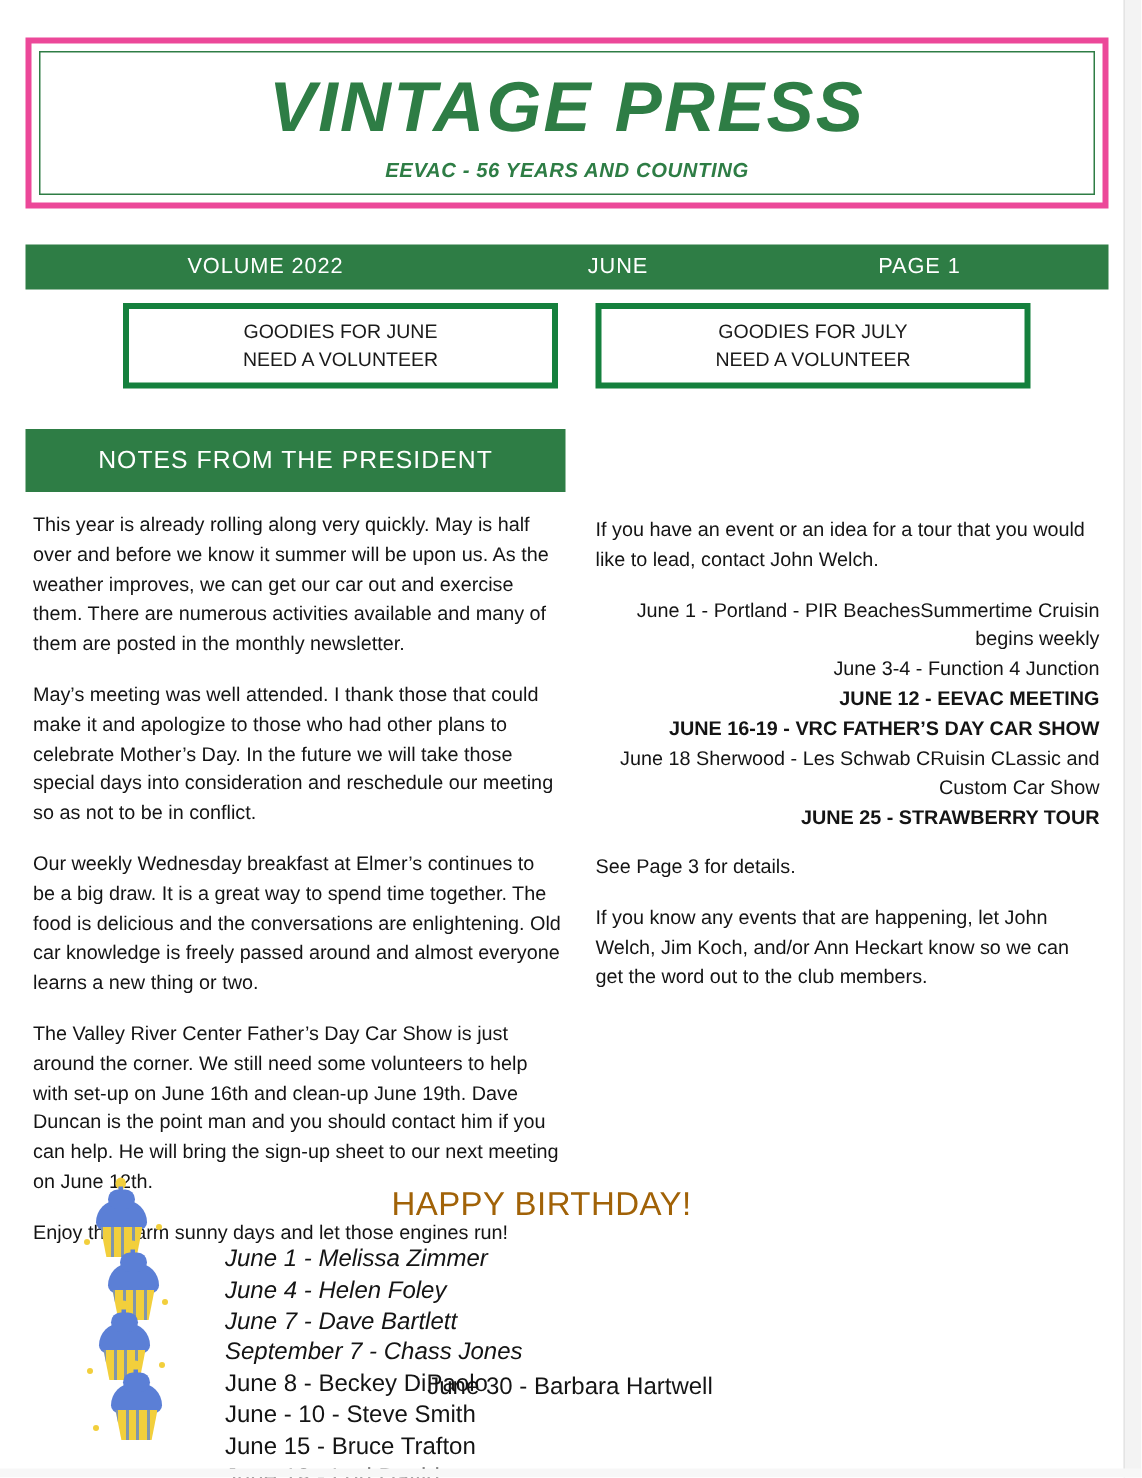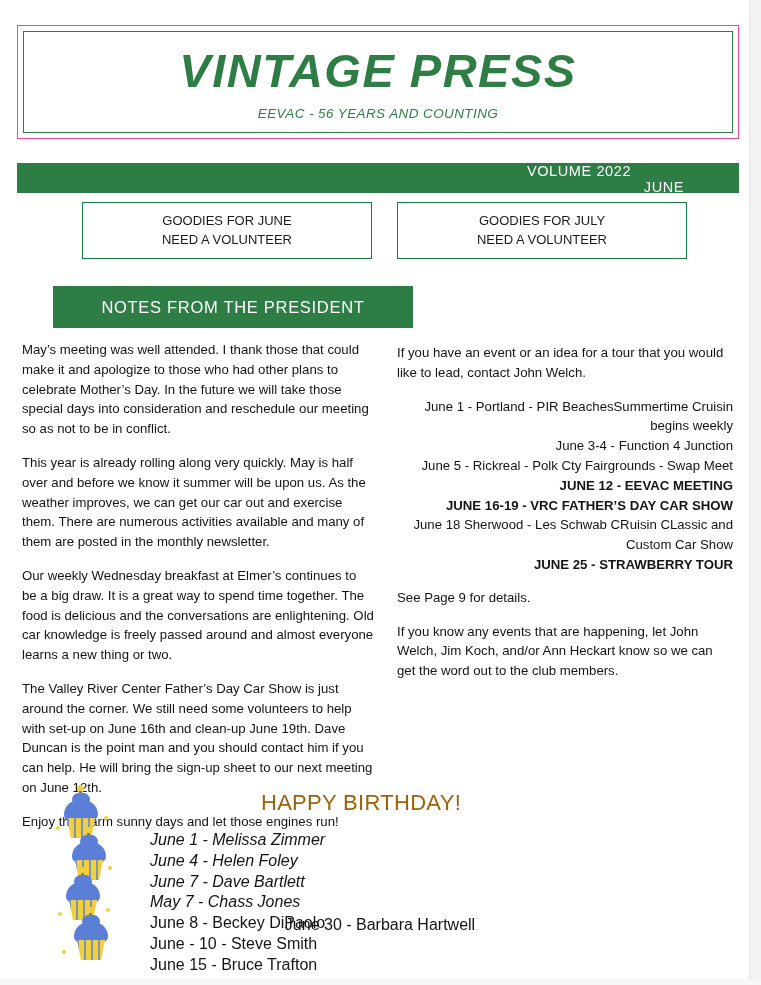--- a/index.html
+++ b/index.html
@@ -35,21 +35,21 @@
     left: 0; bottom: 0;
     width: 761px; height: 6px;
     background: #f7f7f7;
   }
 
   
   .masthead {
     position: absolute;
     left: 17px; top: 25px;
     width: 722px; height: 114px;
-    border: 1px solid #ec4899;
+    border: 4px solid #ec4899;
     background: #ffffff;
     box-sizing: border-box;
   }
   .masthead-inner {
     position: absolute;
     left: 5px; top: 5px;
     right: 5px; bottom: 5px;
     border: 1px solid #2e7d45;
     box-sizing: border-box;
     display: flex;
@@ -61,54 +61,53 @@
     font-size: 47px;
     font-weight: bold;
     font-style: italic;
     letter-spacing: 1.5px;
     color: #2e7d45;
     line-height: 1;
     margin-top: 4px;
   }
   .paper-sub {
     font-size: 13.5px;
-    font-weight: normal;
+    font-weight: bold;
     font-style: italic;
     color: #2e7d45;
     letter-spacing: 0.4px;
     margin-top: 12px;
   }
 
   
   .volbar {
     position: absolute;
     left: 17px; top: 163px;
     width: 722px; height: 30px;
     background: #2e7d45;
     color: #ffffff;
     display: flex;
-    align-items: flex-end;
-    box-sizing: border-box;
-    flex-direction: column;
+    align-items: center;
+    box-sizing: border-box;
   }
   .volbar .cell {
     font-size: 14.5px;
     text-align: center;
     letter-spacing: 0.6px;
   }
   .volbar .c1 { width: 320px; }
   .volbar .c2 { width: 150px; }
   .volbar .c3 { width: 252px; }
 
   
   .goodies {
     position: absolute;
     top: 202px;
     height: 57px;
-    border: 1px solid #15803d;
+    border: 4px solid #15803d;
     box-sizing: border-box;
     display: flex;
     flex-direction: column;
     align-items: center;
     justify-content: center;
     font-size: 13px;
     line-height: 1.45;
     color: #1a1a1a;
   }
   .goodies.left { left: 82px; width: 290px; }
@@ -119,21 +118,20 @@
     position: absolute;
     height: 42px;
     background: #2e7d45;
     color: #ffffff;
     display: flex;
     align-items: center;
     justify-content: center;
     font-size: 16.5px;
     letter-spacing: 0.7px;
     box-sizing: border-box;
-    margin-left: 36px;
   }
   .sechdr.left { left: 17px; top: 286px; width: 360px; }
   .sechdr.right { left: 392px; top: 280px; width: 347px; }
 
   
   .col {
     position: absolute;
     font-size: 13.2px;
     line-height: 1.5;
     color: #141414;
@@ -263,39 +261,38 @@
     <div>NEED A VOLUNTEER</div>
   </div>
   <div class="goodies right">
     <div>GOODIES FOR JULY</div>
     <div>NEED A VOLUNTEER</div>
   </div>
 
   <div class="sechdr left">NOTES FROM THE PRESIDENT</div>
 
   <div class="col left">
+    <p>This year is already rolling along very quickly.  May is half over and before we know it summer will be upon us.  As the weather improves, we can get our car out and exercise them.  There are numerous activities available and many of them are posted in the monthly newsletter.</p>
     <p>May’s meeting was well attended.  I thank those that could make it and apologize to those who had other plans to celebrate Mother’s Day.  In the future we will take those special days into consideration and reschedule our meeting so as not to be in conflict.</p>
-    <p>This year is already rolling along very quickly.  May is half over and before we know it summer will be upon us.  As the weather improves, we can get our car out and exercise them.  There are numerous activities available and many of them are posted in the monthly newsletter.</p>
     <p>Our weekly Wednesday breakfast at Elmer’s continues to be a big draw.  It is a great way to spend time together.  The food is delicious and the conversations are enlightening.  Old car knowledge is freely passed around and almost everyone learns a new thing or two.</p>
     <p>The Valley River Center Father’s Day Car Show is just around the corner.  We still need some volunteers to help with set-up on June 16th and clean-up June 19th.  Dave Duncan is the point man and you should contact him if you can help.  He will bring the sign-up sheet to our next meeting on June 12th.</p>
     <p class="tight">Enjoy the warm sunny days and let those engines run!</p>
   </div>
 
   <div class="col right">
     <p>If you have an event or an idea for a tour that you would like to lead, contact John Welch.</p>
     <div class="events-list" id="events-list">
         <div class="ev">June 1 - Portland - PIR BeachesSummertime Cruisin begins weekly</div>
         <div class="ev">June 3-4 - Function 4 Junction</div>
-        <div class="ev">June 5 - Rickreal - Polk Cty Fairgrounds - Swap Meet</div>
         <div class="ev bold">JUNE 12 - EEVAC MEETING</div>
         <div class="ev bold">JUNE 16-19 - VRC FATHER’S DAY CAR SHOW</div>
         <div class="ev">June 18 Sherwood - Les Schwab CRuisin CLassic and Custom Car Show</div>
         <div class="ev bold">JUNE 25 - STRAWBERRY TOUR</div>
       </div>
-    <p>See Page 9 for details.</p>
+    <p>See Page 3 for details.</p>
     <p class="tight">   If you know any events that are happening, let John Welch, Jim Koch,  and/or Ann Heckart know so we can get the word out to the club members.</p>
   </div>
 
   <div class="bday-title">HAPPY BIRTHDAY!</div>
 
   <div class="cupcakes">
     <div class="cupcake" style="left:2px; top:6px;">
       <div class="flame"></div>
         <div class="candle"></div>
         <div class="top"></div>
@@ -322,20 +319,20 @@
     <span class="sprinkle" style="left:0px;  top:34px;"></span>
     <span class="sprinkle" style="left:48px; top:24px;"></span>
     <span class="sprinkle" style="left:52px; top:74px;"></span>
     <span class="sprinkle" style="left:2px;  top:120px;"></span>
     <span class="sprinkle" style="left:50px; top:116px;"></span>
     <span class="sprinkle" style="left:44px; top:150px;"></span>
     <span class="sprinkle" style="left:6px;  top:158px;"></span>
   </div>
 
   <div class="bday-cols">
-    <div class="colblock b1" id="bday-col-1"><div>June 1 - Melissa Zimmer</div><div>June 4 - Helen Foley</div><div>June 7 - Dave Bartlett</div><div>May 7 - Chass Jones</div></div>
+    <div class="colblock b1" id="bday-col-1"><div>June 1 - Melissa Zimmer</div><div>June 4 - Helen Foley</div><div>June 7 - Dave Bartlett</div><div>September 7 - Chass Jones</div></div>
     <div class="colblock b2" id="bday-col-2"><div>June 8 - Beckey DiPaolo</div><div>June - 10 - Steve Smith</div><div>June 15 - Bruce Trafton</div><div>June 18 - Lori David</div></div>
   </div>
   <div class="bday-last">June 30 - Barbara Hartwell</div>
 
   <div class="scan-edge-right"></div>
   <div class="scan-edge-bottom"></div>
 </div>
 
 </body></html>

